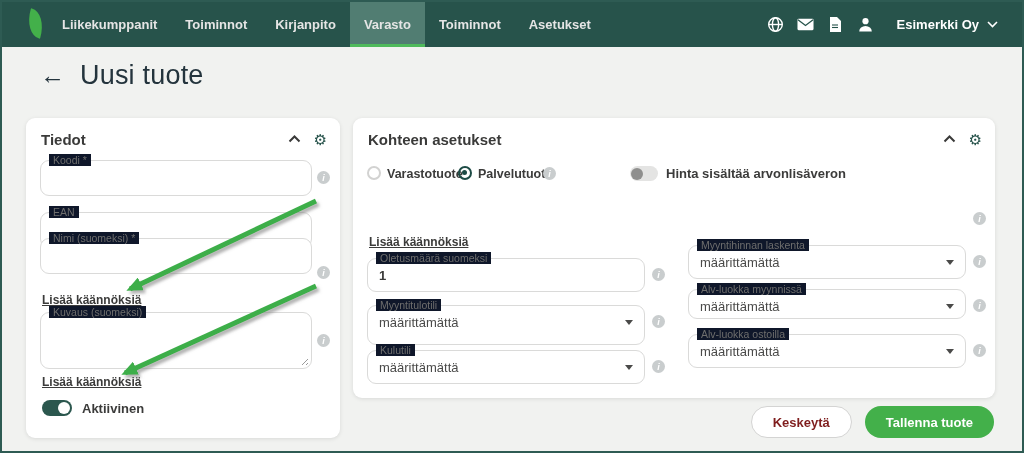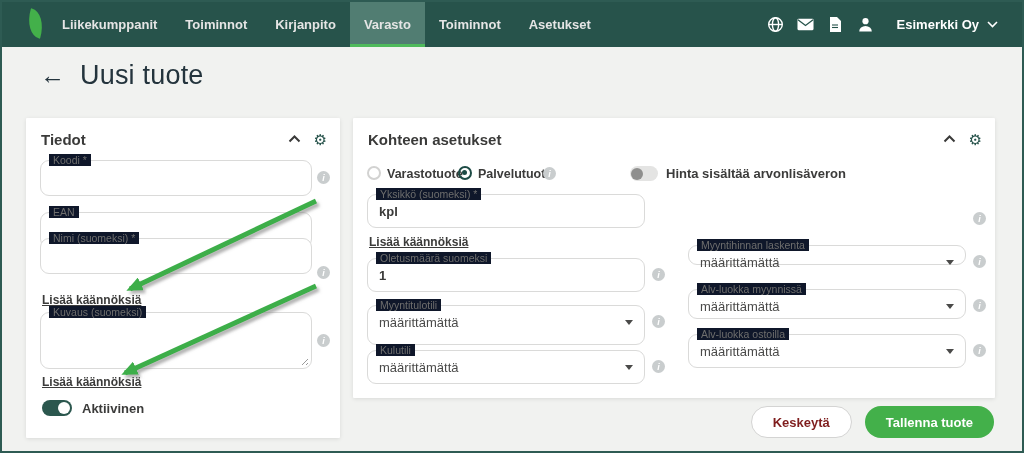--- a/index.html
+++ b/index.html
@@ -16,21 +16,21 @@
   .nav-item { padding:0 14px; display:flex; align-items:center; color:#e5e5e5; font-size:13px; font-weight:600; cursor:pointer; }
   .nav-item.active { background:#517D72; box-shadow:inset 0 -3px 0 #4FBA5C; }
   .nav-right { margin-left:auto; display:flex; align-items:center; gap:13px; padding-right:24px; }
   .nav-icon { width:17px; height:17px; display:flex; align-items:center; justify-content:center; cursor:pointer; }
   .company { display:flex; align-items:center; gap:8px; color:#fff; font-size:13px; font-weight:700; margin-left:10px; cursor:pointer; }
   
   .page-head { position:absolute; left:38px; top:58px; display:flex; align-items:center; gap:15px; color:#24343D; }
   .back-arrow { font-size:25px; line-height:1; cursor:pointer; }
   .page-title { font-size:27px; font-weight:500; letter-spacing:.2px; }
   
-  .card { position:absolute; background:#fff; border-radius:1px; box-shadow:0 1px 4px rgba(0,0,0,.10); }
+  .card { position:absolute; background:#fff; border-radius:9px; box-shadow:0 1px 4px rgba(0,0,0,.10); }
   .card-tiedot { left:24px; top:116px; width:314px; height:320px; }
   .card-asetukset { left:351px; top:116px; width:642px; height:280px; }
   .card-header { position:absolute; top:10px; left:15px; right:13px; height:22px; display:flex; align-items:center; }
   .card-title { font-size:15px; font-weight:700; color:#3A3A39; }
   .header-icons { margin-left:auto; display:flex; align-items:center; gap:13px; }
   .gear { font-size:15px; color:#27534B; line-height:1; cursor:pointer; }
   .chev-up { cursor:pointer; display:flex; }
   
   .field { position:absolute; border:1.5px solid #DADAD9; border-radius:9px; background:#fff; cursor:text; }
   .field > label { position:absolute; top:-7px; left:8px; background:#0f172a; padding:0 4px; font-size:10.5px; color:#6E6E6D; white-space:nowrap; }
@@ -175,24 +175,20 @@
   <span class="radio-label" style="left:34px; top:49px;">Varastotuote</span>
   <span class="radio sel" style="left:105px; top:48px;"></span>
   <span class="radio-label" style="left:125px; top:49px;">Palvelutuote</span>
   <span class="info" style="left:190px; top:49px;">i</span>
 
   <div class="toggle off" style="left:277px; top:48px;">
       <span class="knob"></span>
     </div>
   <span class="toggle-label" style="left:313px; top:48px;">Hinta sisältää arvonlisäveron</span>
 
-  <div class="field" style="left:14px; top:76px; width:278px; height:34px;">
-    <label>Yksikkö (suomeksi) *</label>
-    <span class="val">kpl</span>
-  </div>
   <a class="link" style="left:16px; top:117px;">Lisää käännöksiä</a>
 
   <div class="field" style="left:14px; top:140px; width:278px; height:34px;">
     <label>Oletusmäärä suomeksi</label>
     <span class="val">1</span>
   </div>
   <span class="info" style="left:299px; top:150px;">i</span>
 
   <div class="field select" style="left:14px; top:187px; width:278px; height:40px;">
     <label>Myyntitulotili</label>
@@ -203,21 +199,21 @@
 
   <div class="field select" style="left:14px; top:232px; width:278px; height:34px;">
     <label>Kulutili</label>
     <span class="val">määrittämättä</span>
     <span class="caret"></span>
   </div>
   <span class="info" style="left:299px; top:242px;">i</span>
 
   <span class="info" style="left:620px; top:94px;">i</span>
 
-  <div class="field select" style="left:335px; top:127px; width:278px; height:20px;">
+  <div class="field select" style="left:335px; top:127px; width:278px; height:34px;">
     <label>Myyntihinnan laskenta</label>
     <span class="val">määrittämättä</span>
     <span class="caret"></span>
   </div>
   <span class="info" style="left:620px; top:137px;">i</span>
 
   <div class="field select" style="left:335px; top:171px; width:278px; height:30px;">
     <label>Alv-luokka myynnissä</label>
     <span class="val">määrittämättä</span>
     <span class="caret"></span>

